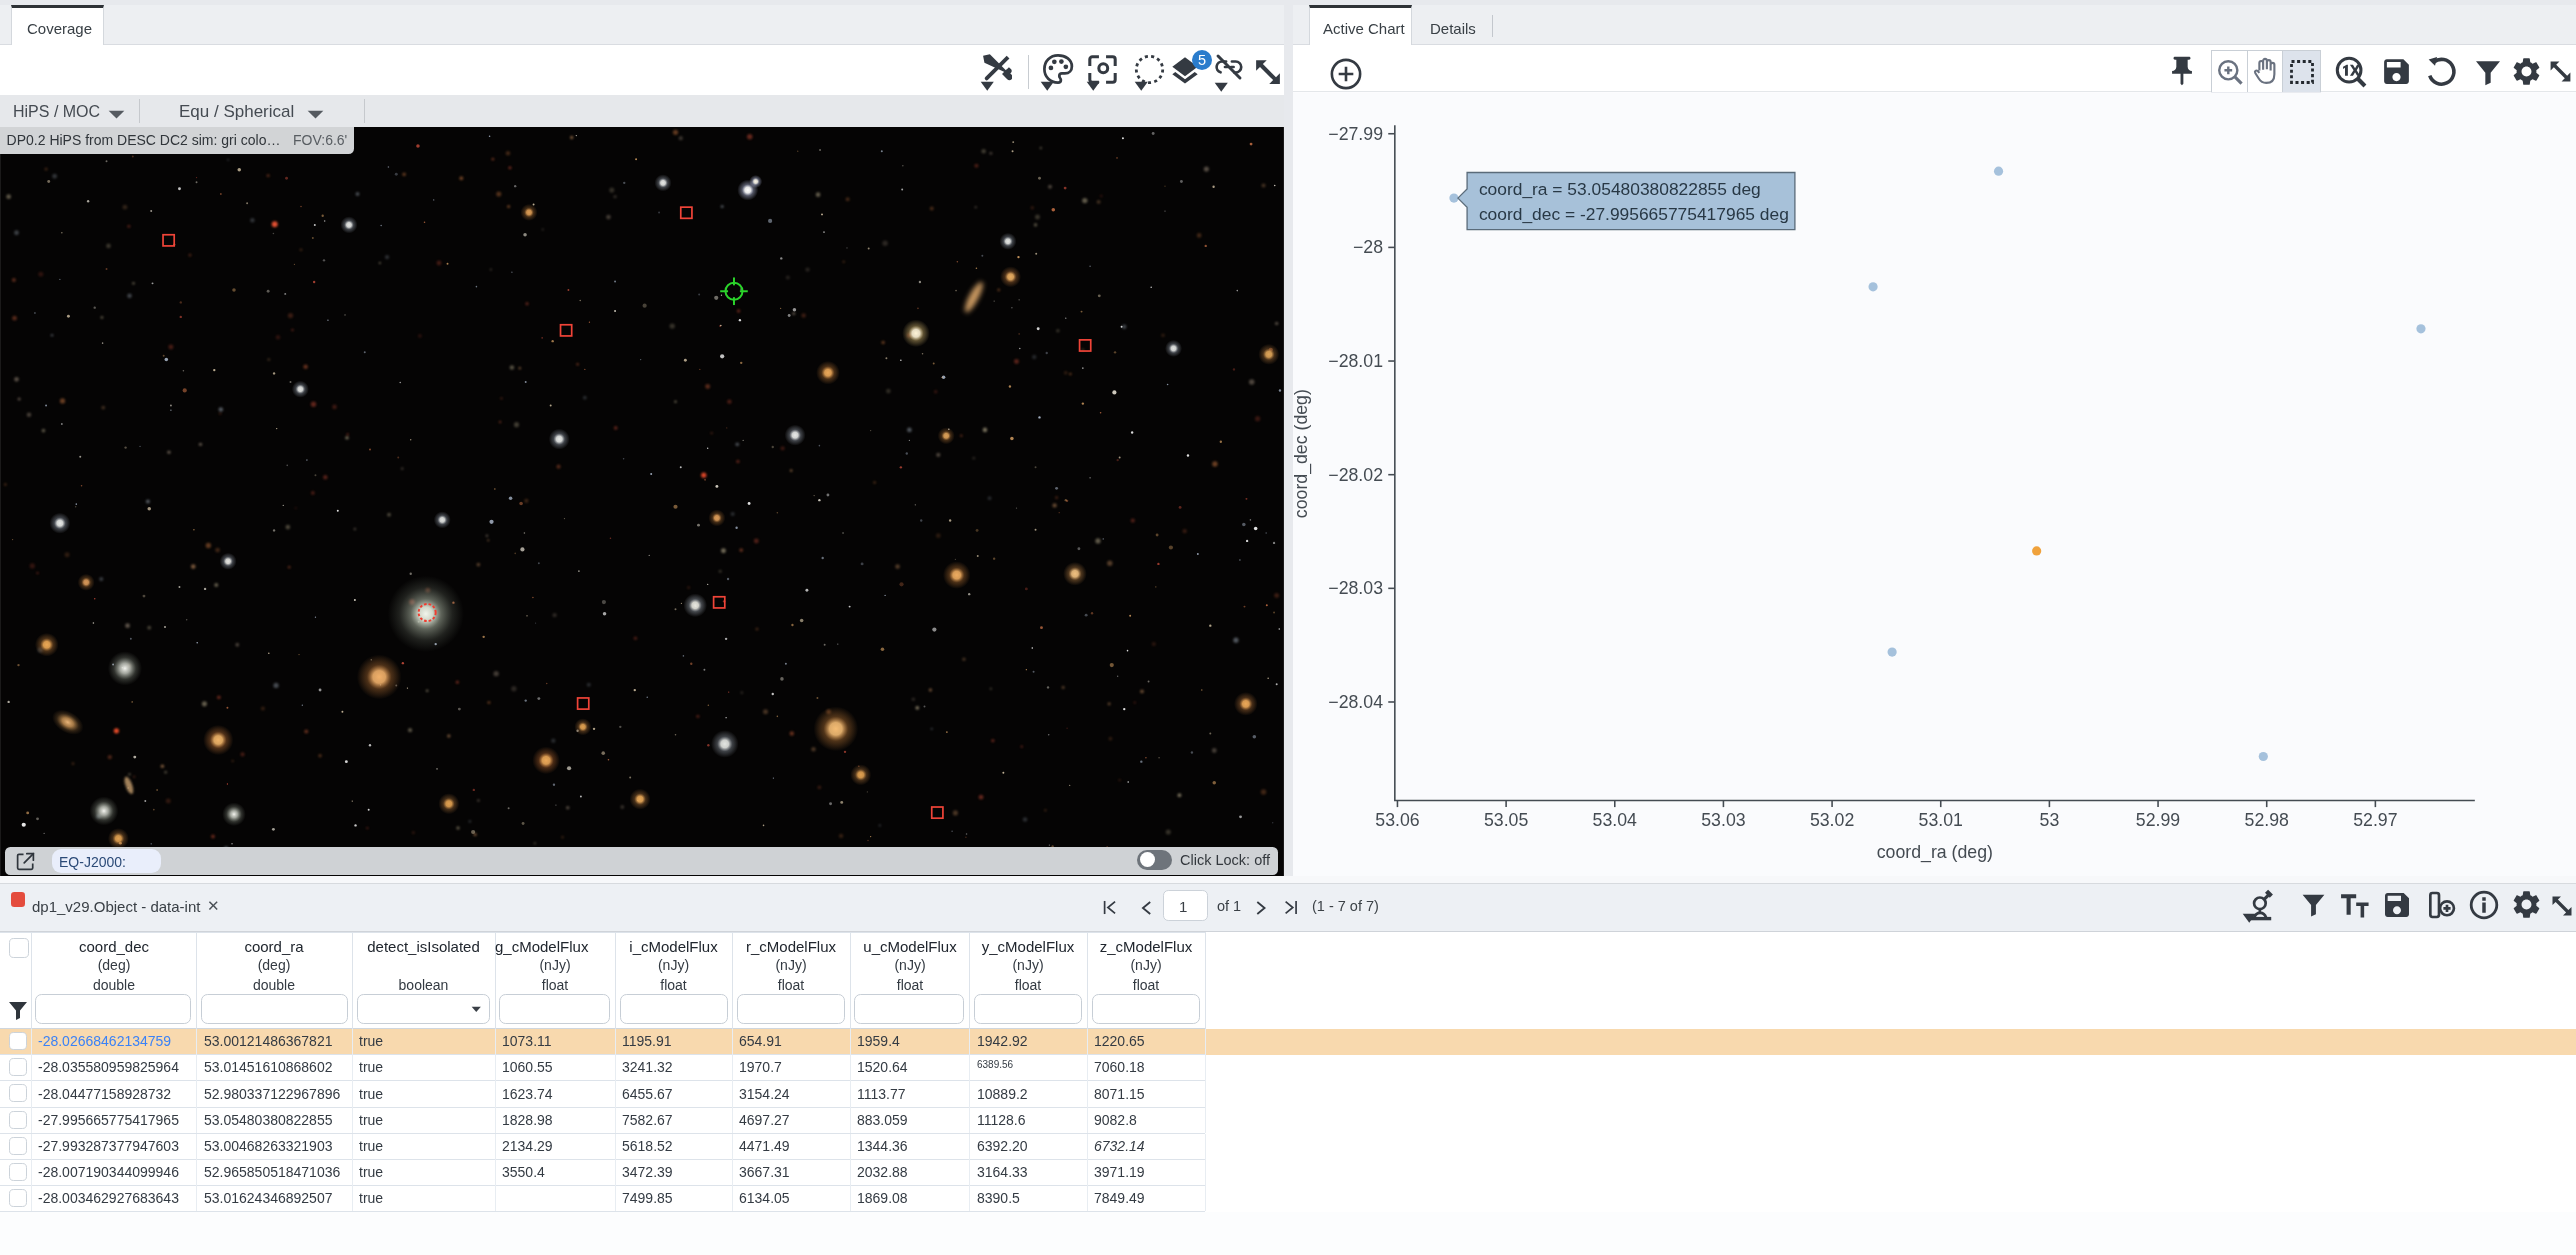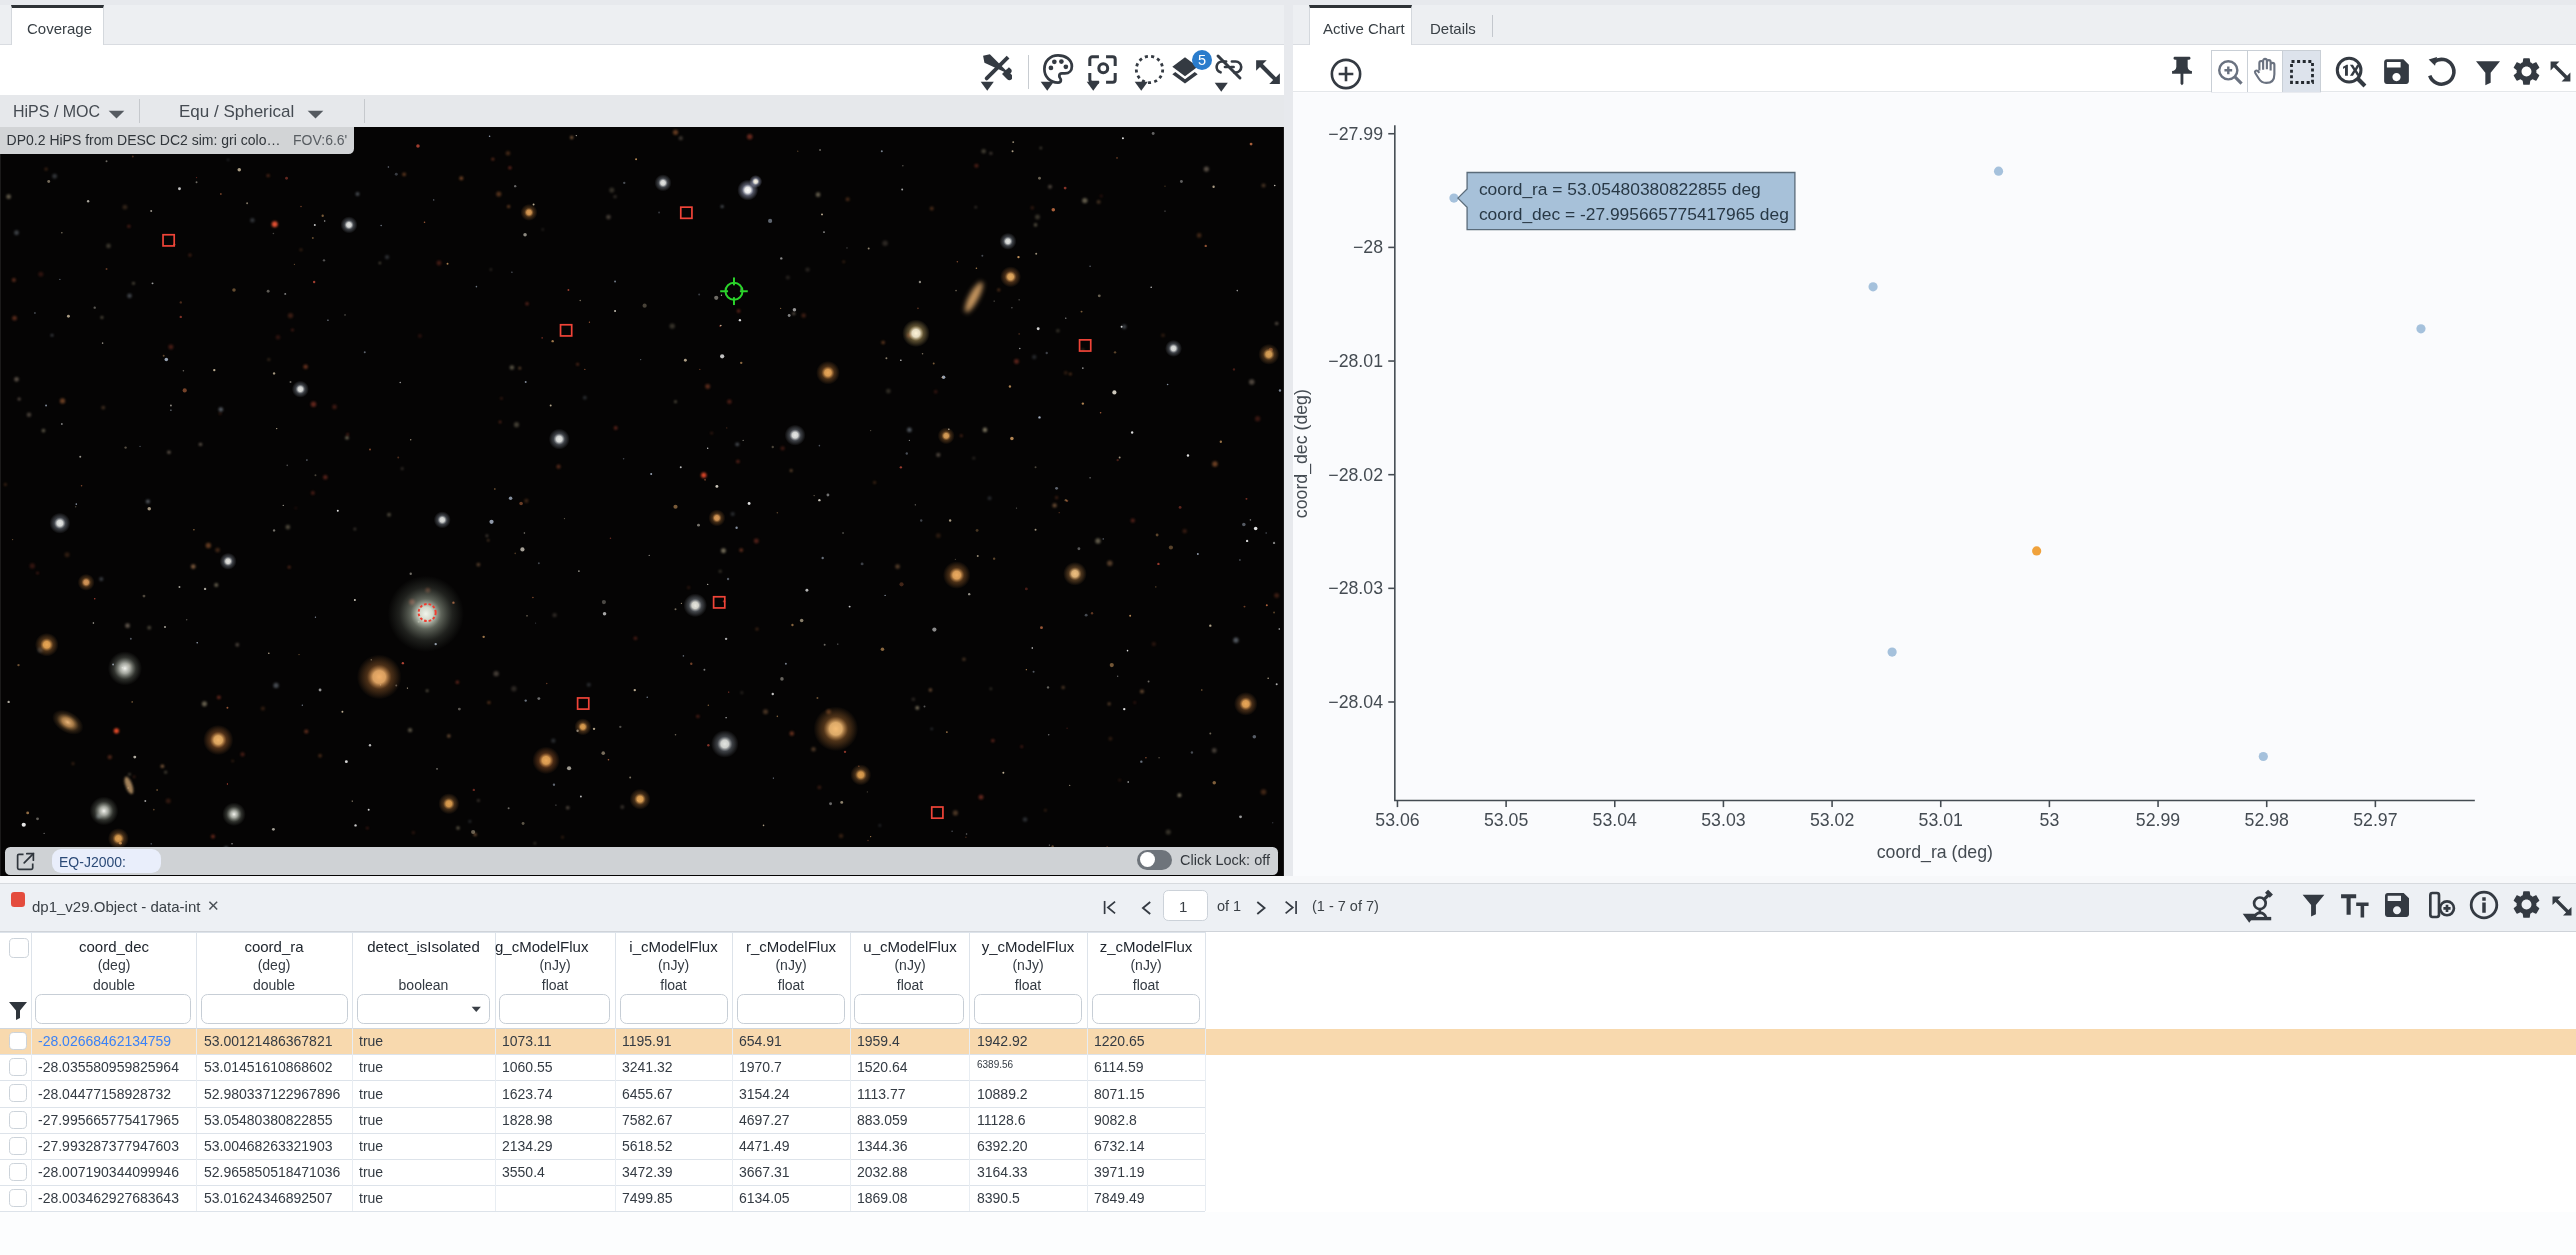--- a/index.html
+++ b/index.html
@@ -1339,21 +1339,21 @@
 <div class="abs" style="left:1205px;top:1055px;width:0.7px;height:26px;background:#e8edf2"></div>
 <div class="abs" style="left:8.5px;top:1058px;width:18.4px;height:18.4px;background:#fff;border:1px solid #ccd3da;border-radius:4.6px"></div>
 <div class="abs" style="left:38px;top:1059px;font-size:14px;color:#343b43;white-space:nowrap;">-28.035580959825964</div>
 <div class="abs" style="left:204px;top:1059px;font-size:14px;color:#343b43;white-space:nowrap;">53.01451610868602</div>
 <div class="abs" style="left:359px;top:1059px;font-size:14px;color:#343b43;white-space:nowrap;">true</div>
 <div class="abs" style="left:502px;top:1059px;font-size:14px;color:#343b43;white-space:nowrap;">1060.55</div>
 <div class="abs" style="left:622px;top:1059px;font-size:14px;color:#343b43;white-space:nowrap;">3241.32</div>
 <div class="abs" style="left:739px;top:1059px;font-size:14px;color:#343b43;white-space:nowrap;">1970.7</div>
 <div class="abs" style="left:857px;top:1059px;font-size:14px;color:#343b43;white-space:nowrap;">1520.64</div>
 <div class="abs" style="left:977px;top:1059px;font-size:10px;color:#343b43;white-space:nowrap;">6389.56</div>
-<div class="abs" style="left:1094px;top:1059px;font-size:14px;color:#343b43;white-space:nowrap;">6114.59</div>
+<div class="abs" style="left:1094px;top:1059px;font-size:14px;color:#343b43;white-space:nowrap;">7060.18</div>
 <div class="abs" style="left:0px;top:1107px;width:1205px;height:0.7px;background:#dde3ea"></div>
 <div class="abs" style="left:31px;top:1081px;width:0.7px;height:26px;background:#e8edf2"></div>
 <div class="abs" style="left:196px;top:1081px;width:0.7px;height:26px;background:#e8edf2"></div>
 <div class="abs" style="left:352px;top:1081px;width:0.7px;height:26px;background:#e8edf2"></div>
 <div class="abs" style="left:495px;top:1081px;width:0.7px;height:26px;background:#e8edf2"></div>
 <div class="abs" style="left:615px;top:1081px;width:0.7px;height:26px;background:#e8edf2"></div>
 <div class="abs" style="left:732px;top:1081px;width:0.7px;height:26px;background:#e8edf2"></div>
 <div class="abs" style="left:850px;top:1081px;width:0.7px;height:26px;background:#e8edf2"></div>
 <div class="abs" style="left:969px;top:1081px;width:0.7px;height:26px;background:#e8edf2"></div>
 <div class="abs" style="left:1087px;top:1081px;width:0.7px;height:26px;background:#e8edf2"></div>
@@ -1402,21 +1402,21 @@
 <div class="abs" style="left:1205px;top:1134px;width:0.7px;height:26px;background:#e8edf2"></div>
 <div class="abs" style="left:8.5px;top:1137px;width:18.4px;height:18.4px;background:#fff;border:1px solid #ccd3da;border-radius:4.6px"></div>
 <div class="abs" style="left:38px;top:1138px;font-size:14px;color:#343b43;white-space:nowrap;">-27.993287377947603</div>
 <div class="abs" style="left:204px;top:1138px;font-size:14px;color:#343b43;white-space:nowrap;">53.00468263321903</div>
 <div class="abs" style="left:359px;top:1138px;font-size:14px;color:#343b43;white-space:nowrap;">true</div>
 <div class="abs" style="left:502px;top:1138px;font-size:14px;color:#343b43;white-space:nowrap;">2134.29</div>
 <div class="abs" style="left:622px;top:1138px;font-size:14px;color:#343b43;white-space:nowrap;">5618.52</div>
 <div class="abs" style="left:739px;top:1138px;font-size:14px;color:#343b43;white-space:nowrap;">4471.49</div>
 <div class="abs" style="left:857px;top:1138px;font-size:14px;color:#343b43;white-space:nowrap;">1344.36</div>
 <div class="abs" style="left:977px;top:1138px;font-size:14px;color:#343b43;white-space:nowrap;">6392.20</div>
-<div class="abs" style="left:1094px;top:1138px;font-size:14px;color:#343b43;white-space:nowrap;">6732.14</div>
+<div class="abs" style="left:1094px;top:1138px;font-size:14px;color:#343b43;white-space:nowrap;font-style:italic;">6732.14</div>
 <div class="abs" style="left:0px;top:1185px;width:1205px;height:0.7px;background:#dde3ea"></div>
 <div class="abs" style="left:31px;top:1159px;width:0.7px;height:26px;background:#e8edf2"></div>
 <div class="abs" style="left:196px;top:1159px;width:0.7px;height:26px;background:#e8edf2"></div>
 <div class="abs" style="left:352px;top:1159px;width:0.7px;height:26px;background:#e8edf2"></div>
 <div class="abs" style="left:495px;top:1159px;width:0.7px;height:26px;background:#e8edf2"></div>
 <div class="abs" style="left:615px;top:1159px;width:0.7px;height:26px;background:#e8edf2"></div>
 <div class="abs" style="left:732px;top:1159px;width:0.7px;height:26px;background:#e8edf2"></div>
 <div class="abs" style="left:850px;top:1159px;width:0.7px;height:26px;background:#e8edf2"></div>
 <div class="abs" style="left:969px;top:1159px;width:0.7px;height:26px;background:#e8edf2"></div>
 <div class="abs" style="left:1087px;top:1159px;width:0.7px;height:26px;background:#e8edf2"></div>

